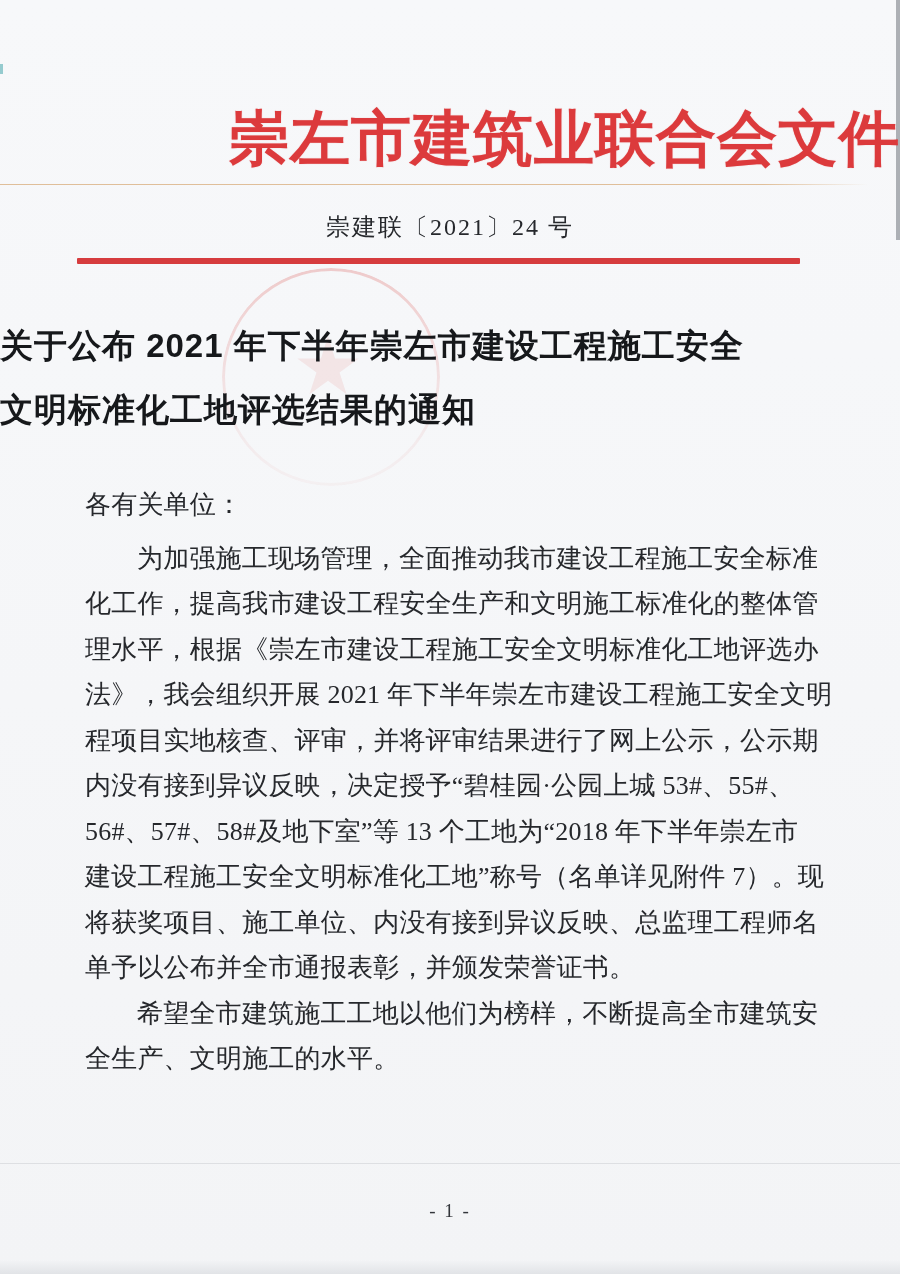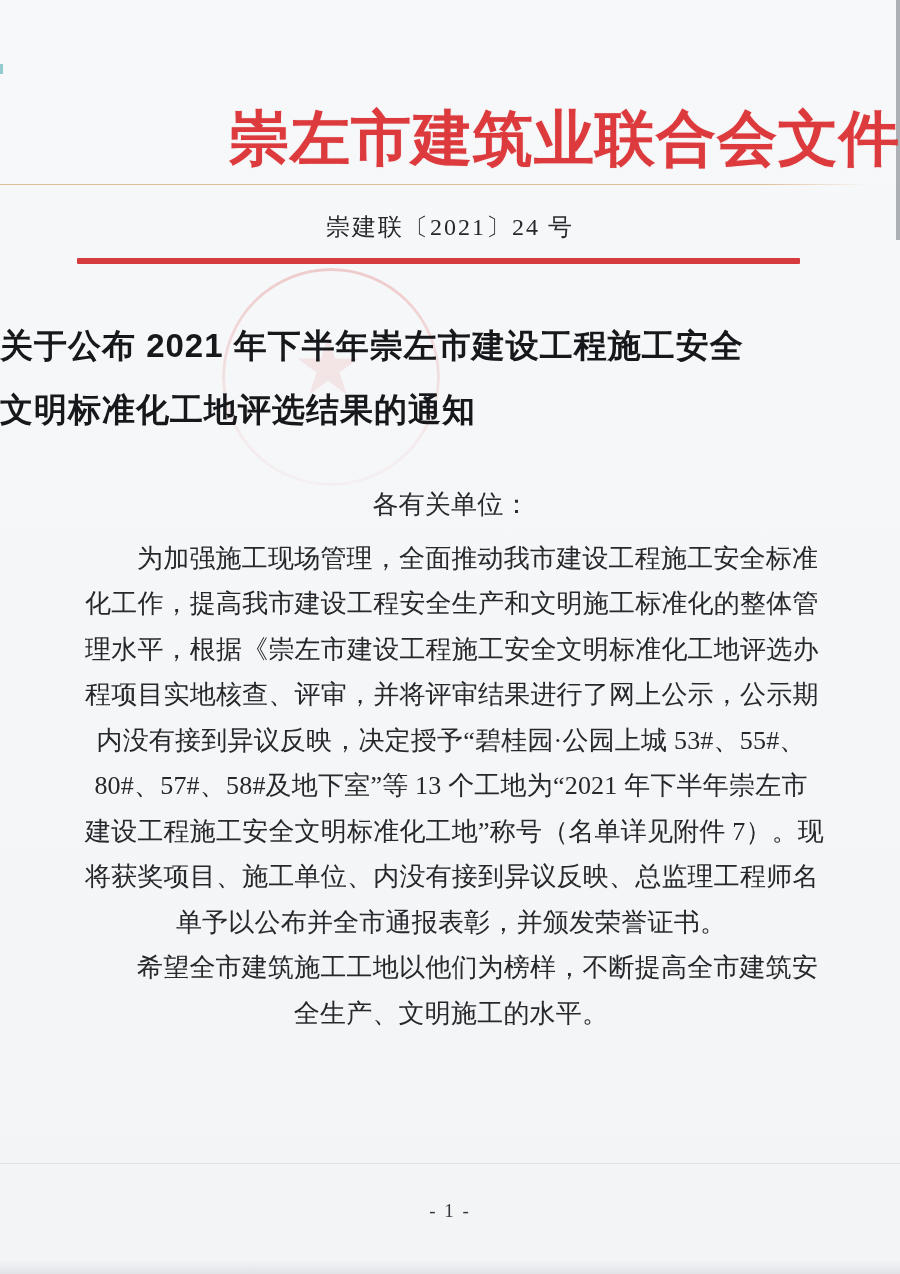--- a/index.html
+++ b/index.html
@@ -61,21 +61,21 @@
     color:#16181b;
     letter-spacing:1px;
   }
   
   .body-block{
     position:absolute;top:482px;left:85px;width:732px;
     font-size:26px;line-height:45.5px;
     color:#26282c;
     letter-spacing:.2px;
   }
-  .body-line{white-space:nowrap;text-align:center;}
+  .body-line{white-space:nowrap;}
   .para-first{text-indent:2em;}
   .para-gap{margin-top:8px;}
   
   .page-number{
     position:absolute;top:1200px;left:0;width:100%;
     text-align:center;
     font-size:19px;color:#33363b;letter-spacing:2px;
     font-family:"Liberation Serif","DejaVu Serif",serif;
   }
   
@@ -117,23 +117,24 @@
     <div>关于公布 2021 年下半年崇左市建设工程施工安全</div>
     <div>文明标准化工地评选结果的通知</div>
   </div>
 
   <div class="body-block">
     <div class="body-line">各有关单位：</div>
 
     <div class="body-line para-first para-gap">为加强施工现场管理，全面推动我市建设工程施工安全标准</div>
     <div class="body-line">化工作，提高我市建设工程安全生产和文明施工标准化的整体管</div>
     <div class="body-line">理水平，根据《崇左市建设工程施工安全文明标准化工地评选办</div>
+    <div class="body-line">法》，我会组织开展 2021 年下半年崇左市建设工程施工安全文明</div>
     <div class="body-line">程项目实地核查、评审，并将评审结果进行了网上公示，公示期</div>
     <div class="body-line">内没有接到异议反映，决定授予“碧桂园·公园上城 53#、55#、</div>
-    <div class="body-line">80#、57#、58#及地下室”等 13 个工地为“2021 年下半年崇左市</div>
+    <div class="body-line">56#、57#、58#及地下室”等 13 个工地为“2018 年下半年崇左市</div>
     <div class="body-line">建设工程施工安全文明标准化工地”称号（名单详见附件 7）。现</div>
     <div class="body-line">将获奖项目、施工单位、内没有接到异议反映、总监理工程师名</div>
     <div class="body-line">单予以公布并全市通报表彰，并颁发荣誉证书。</div>
 
     <div class="body-line para-first">希望全市建筑施工工地以他们为榜样，不断提高全市建筑安</div>
     <div class="body-line">全生产、文明施工的水平。</div>
   </div>
 
   <div class="artifact-line-bottom"></div>
   <div class="page-number">- 1 -</div>

